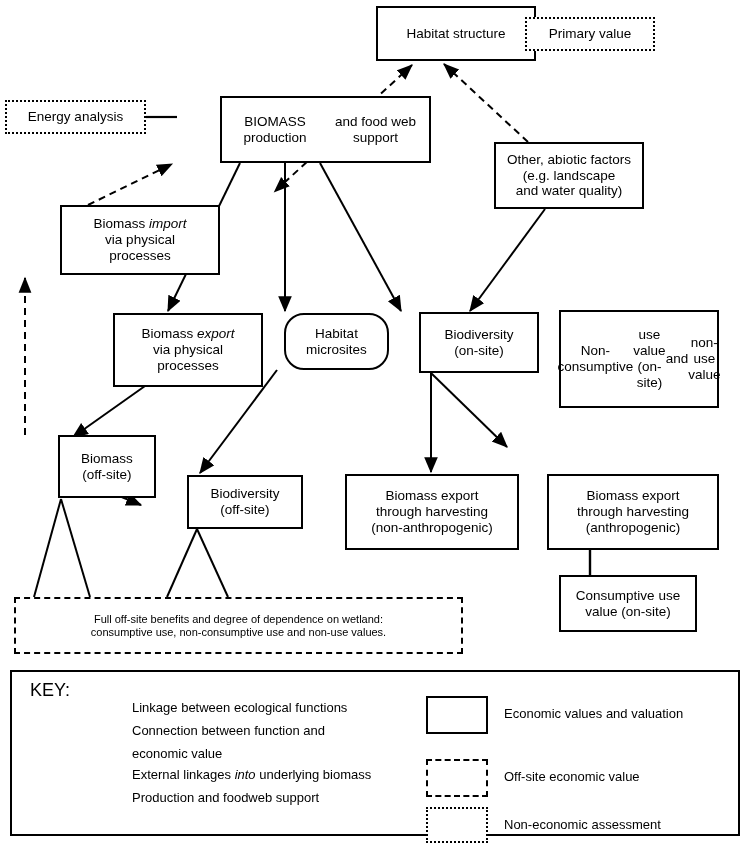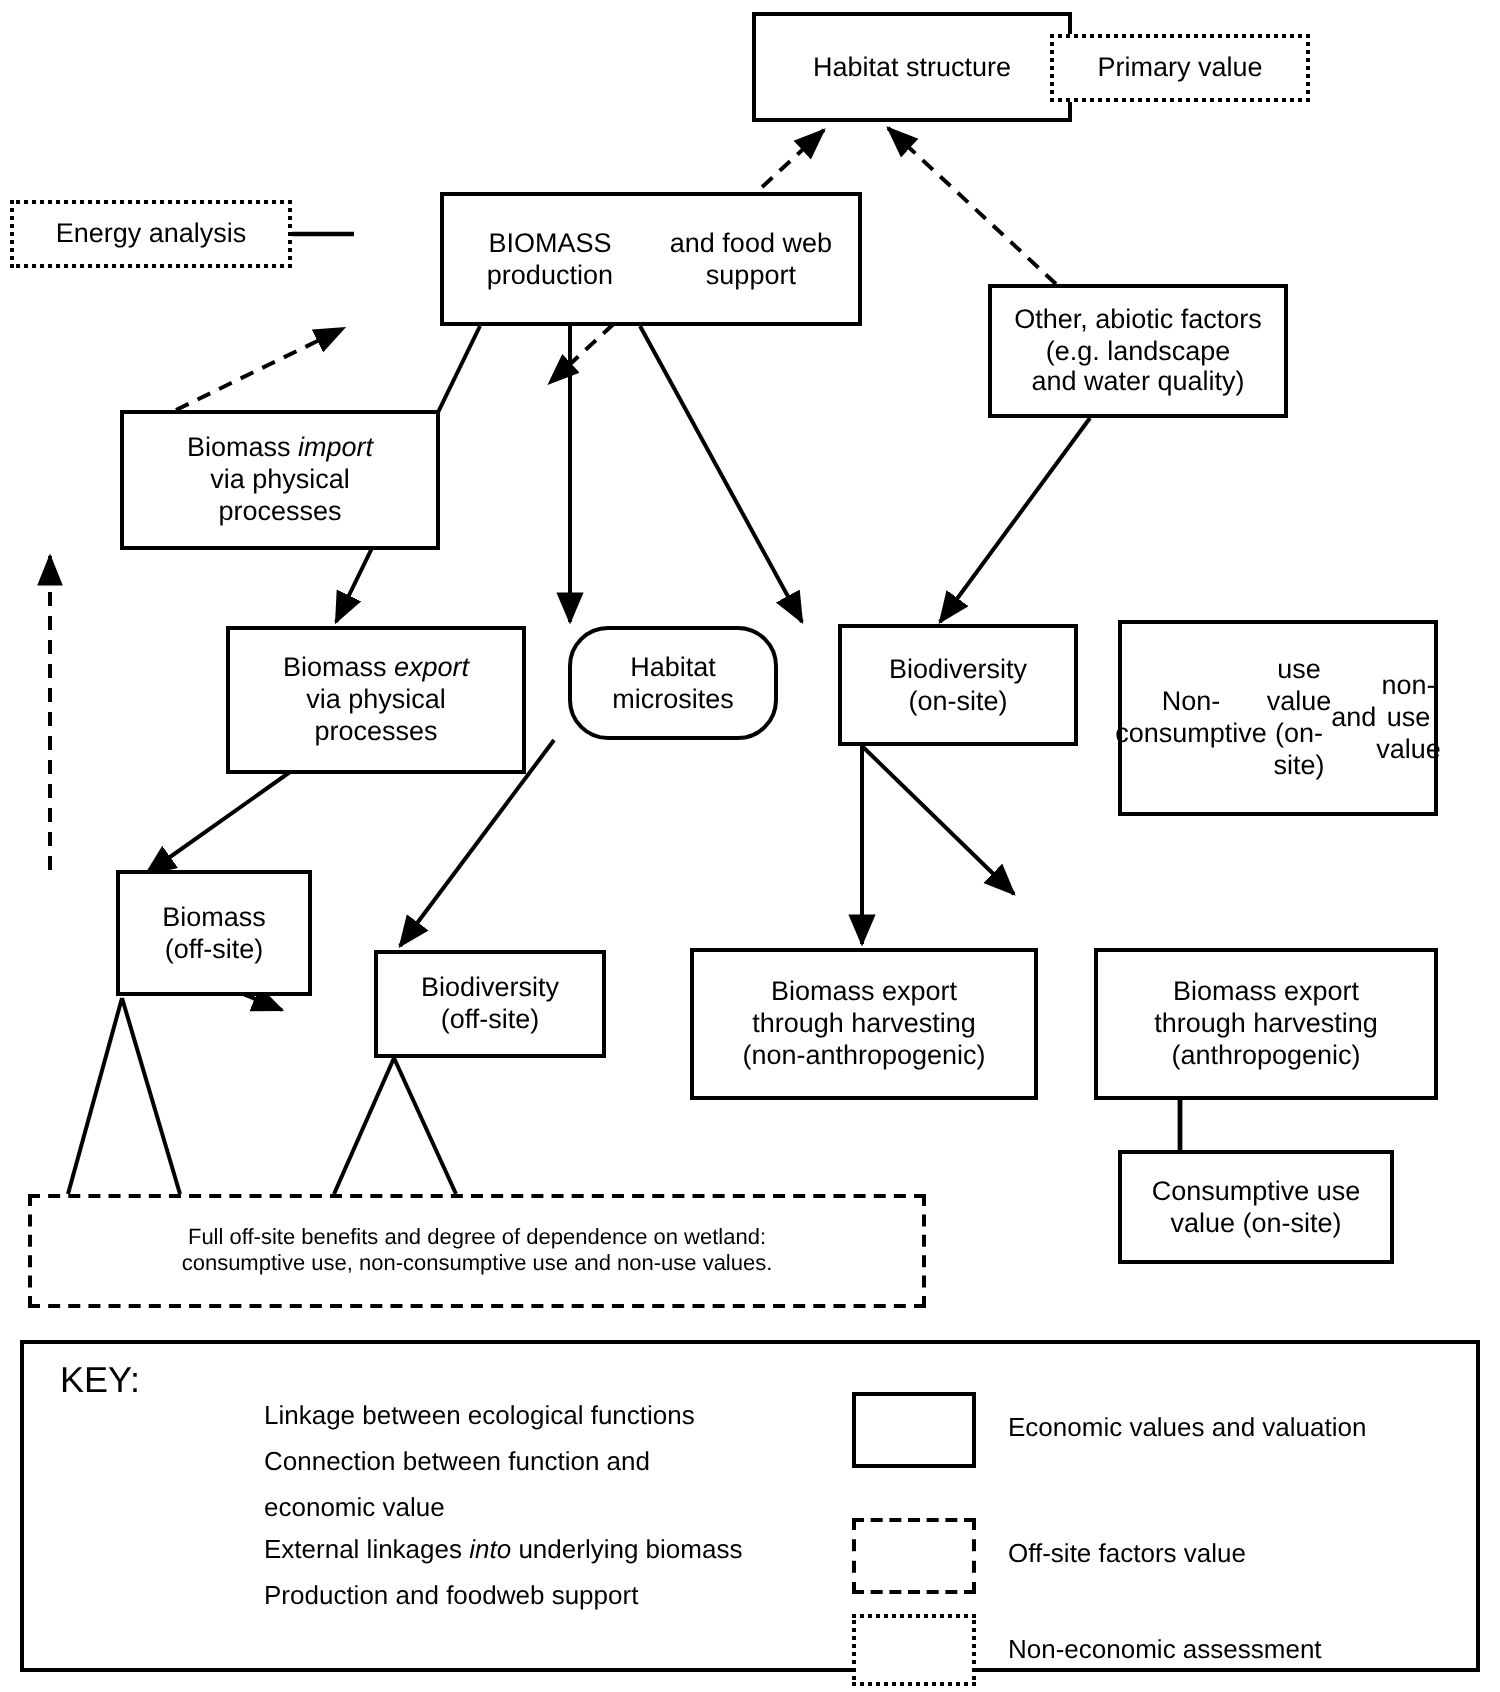--- a/index.html
+++ b/index.html
@@ -184,19 +184,19 @@
     <span class="keyrow-label" style="left: 120px; top: 74px;">economic value</span>
 
     <span class="keyrow-label" style="left: 120px; top: 95px;"><span>External linkages </span><span class="it">into</span><span> underlying biomass</span></span>
 
     <span class="keyrow-label" style="left: 120px; top: 118px;">Production and foodweb support</span>
 
     <div class="swatch sw-solid" style="left: 414px; top: 24px; width: 62px; height: 38px;"></div>
     <span class="keyrow-label" style="left: 492px; top: 34px;">Economic values and valuation</span>
 
     <div class="swatch sw-dashed" style="left: 414px; top: 87px; width: 62px; height: 38px;"></div>
-    <span class="keyrow-label" style="left: 492px; top: 97px;">Off-site factors value</span>
+    <span class="keyrow-label" style="left: 492px; top: 97px;">Off-site economic value</span>
 
     <div class="swatch sw-dotted" style="left: 414px; top: 135px; width: 62px; height: 36px;"></div>
     <span class="keyrow-label" style="left: 492px; top: 145px;">Non-economic assessment</span>
   </div>
 
 </div>
 
 </body></html>

